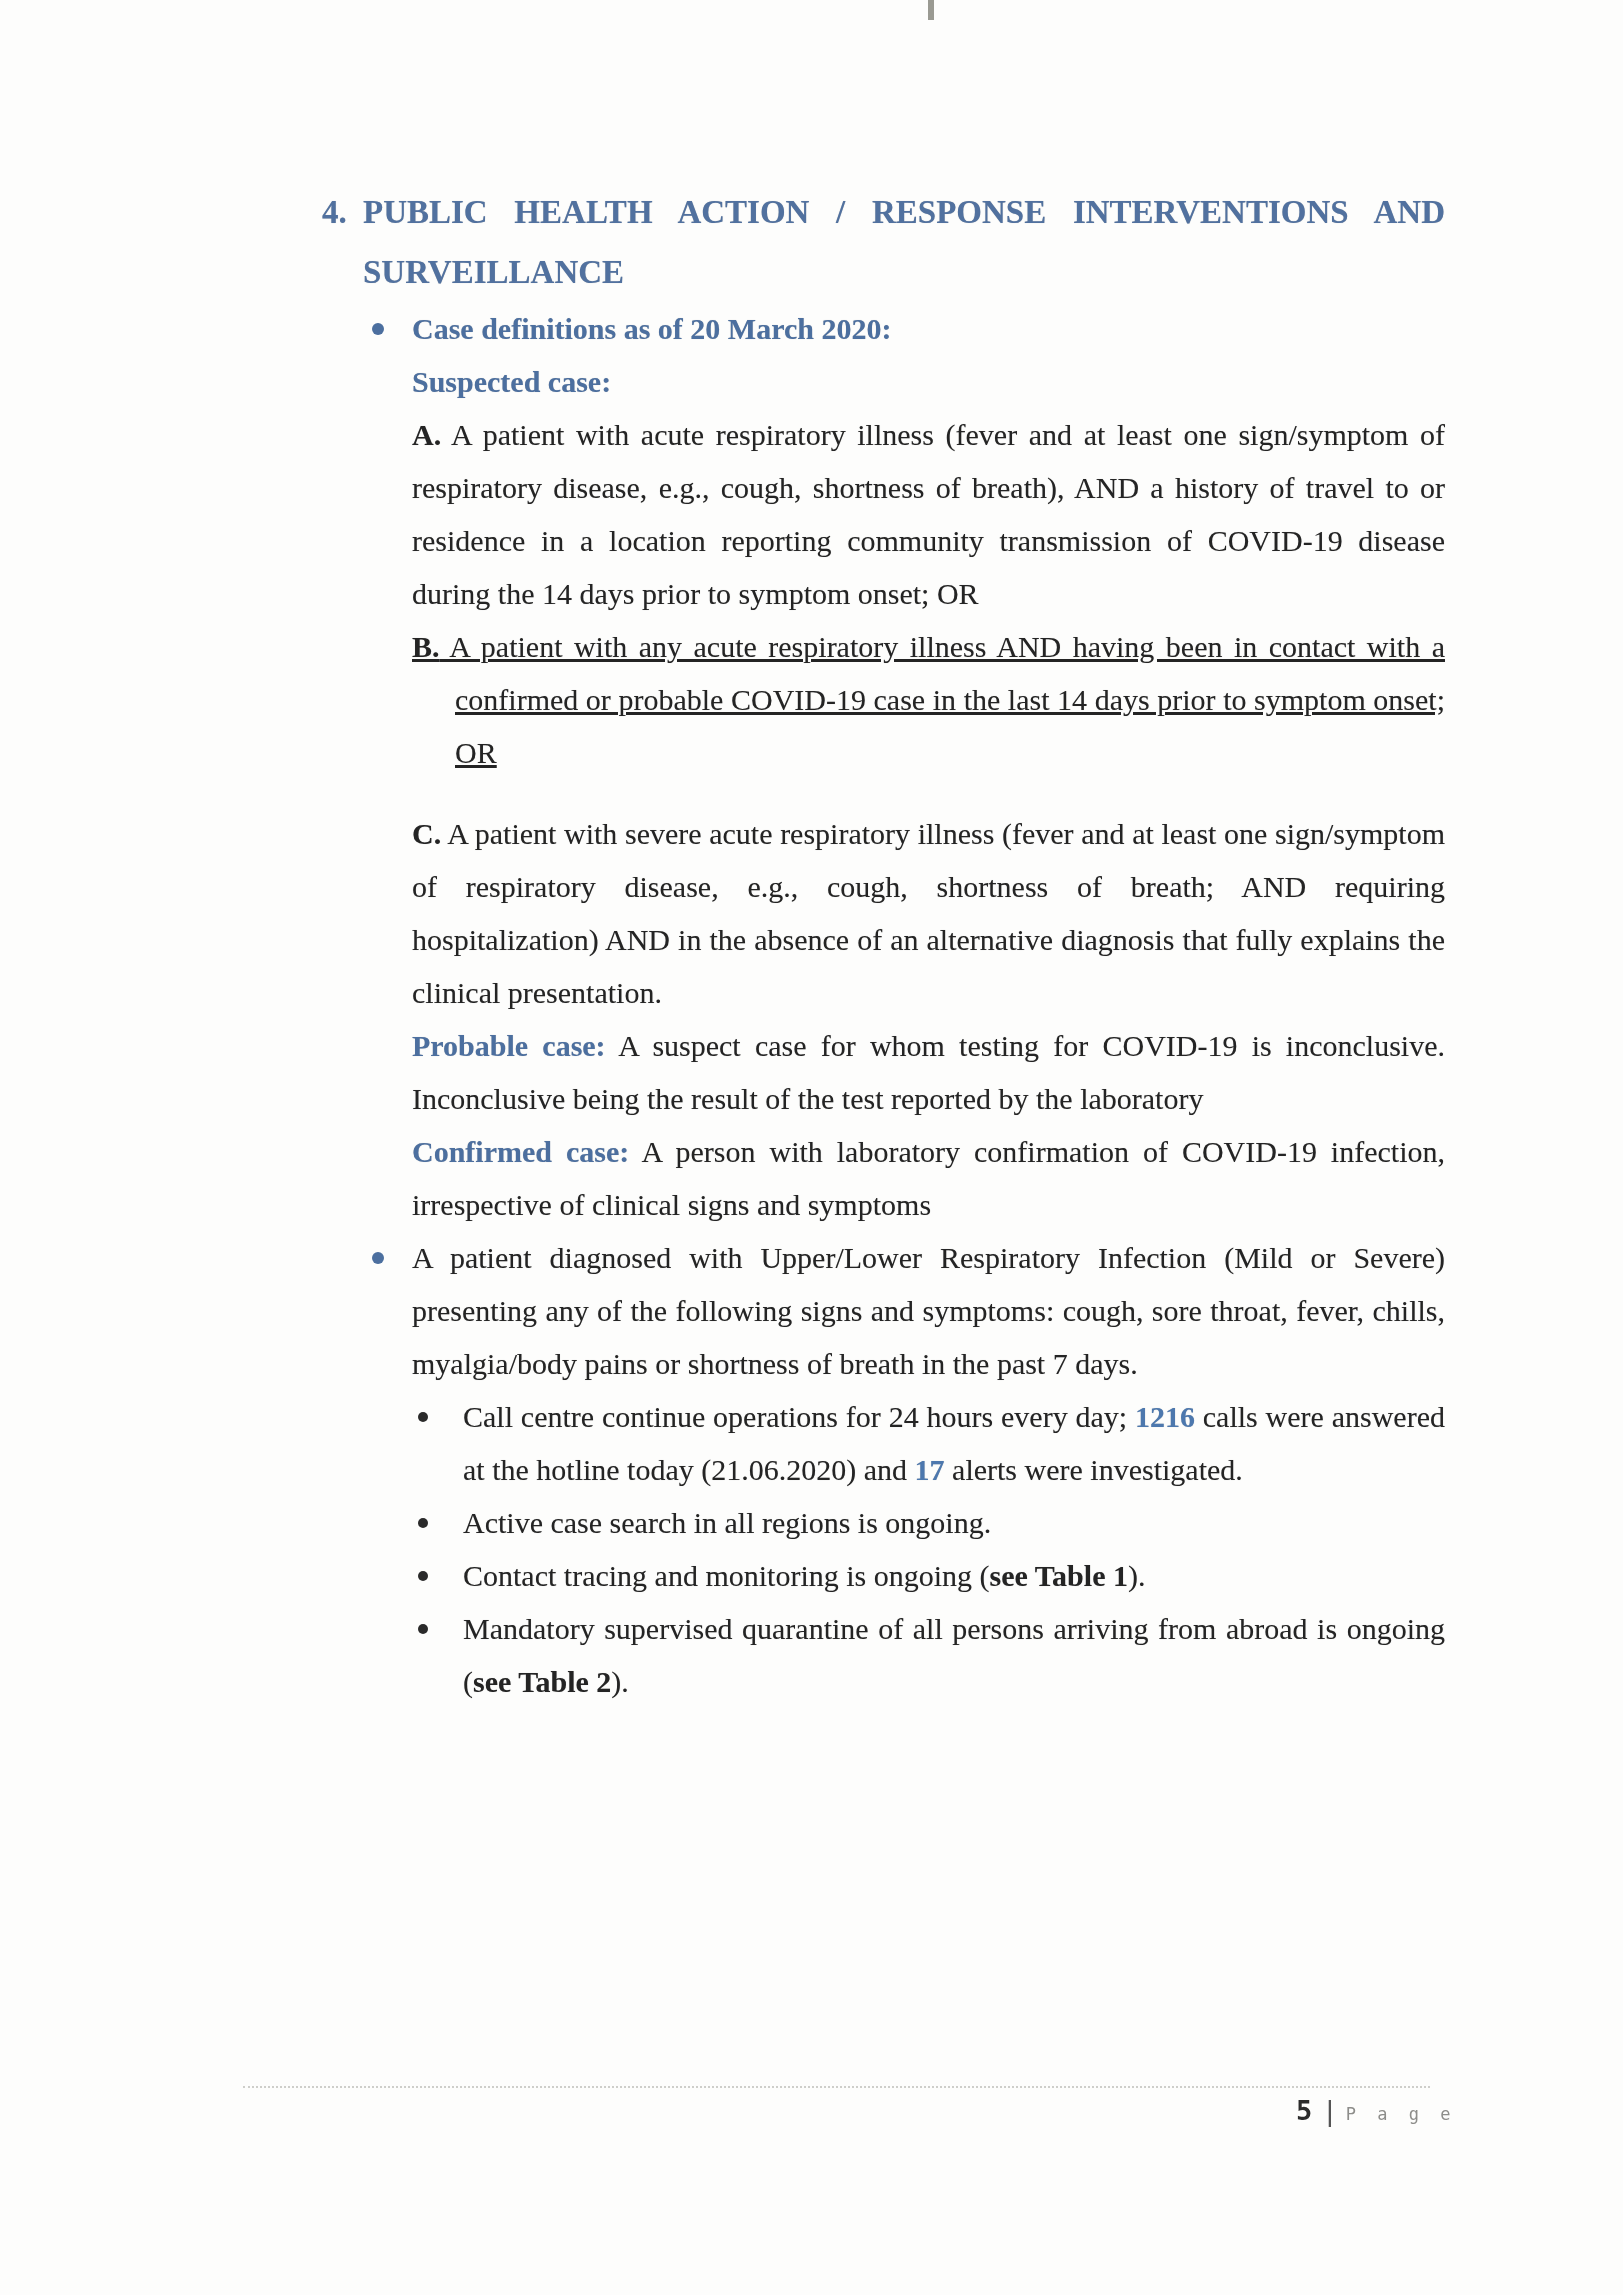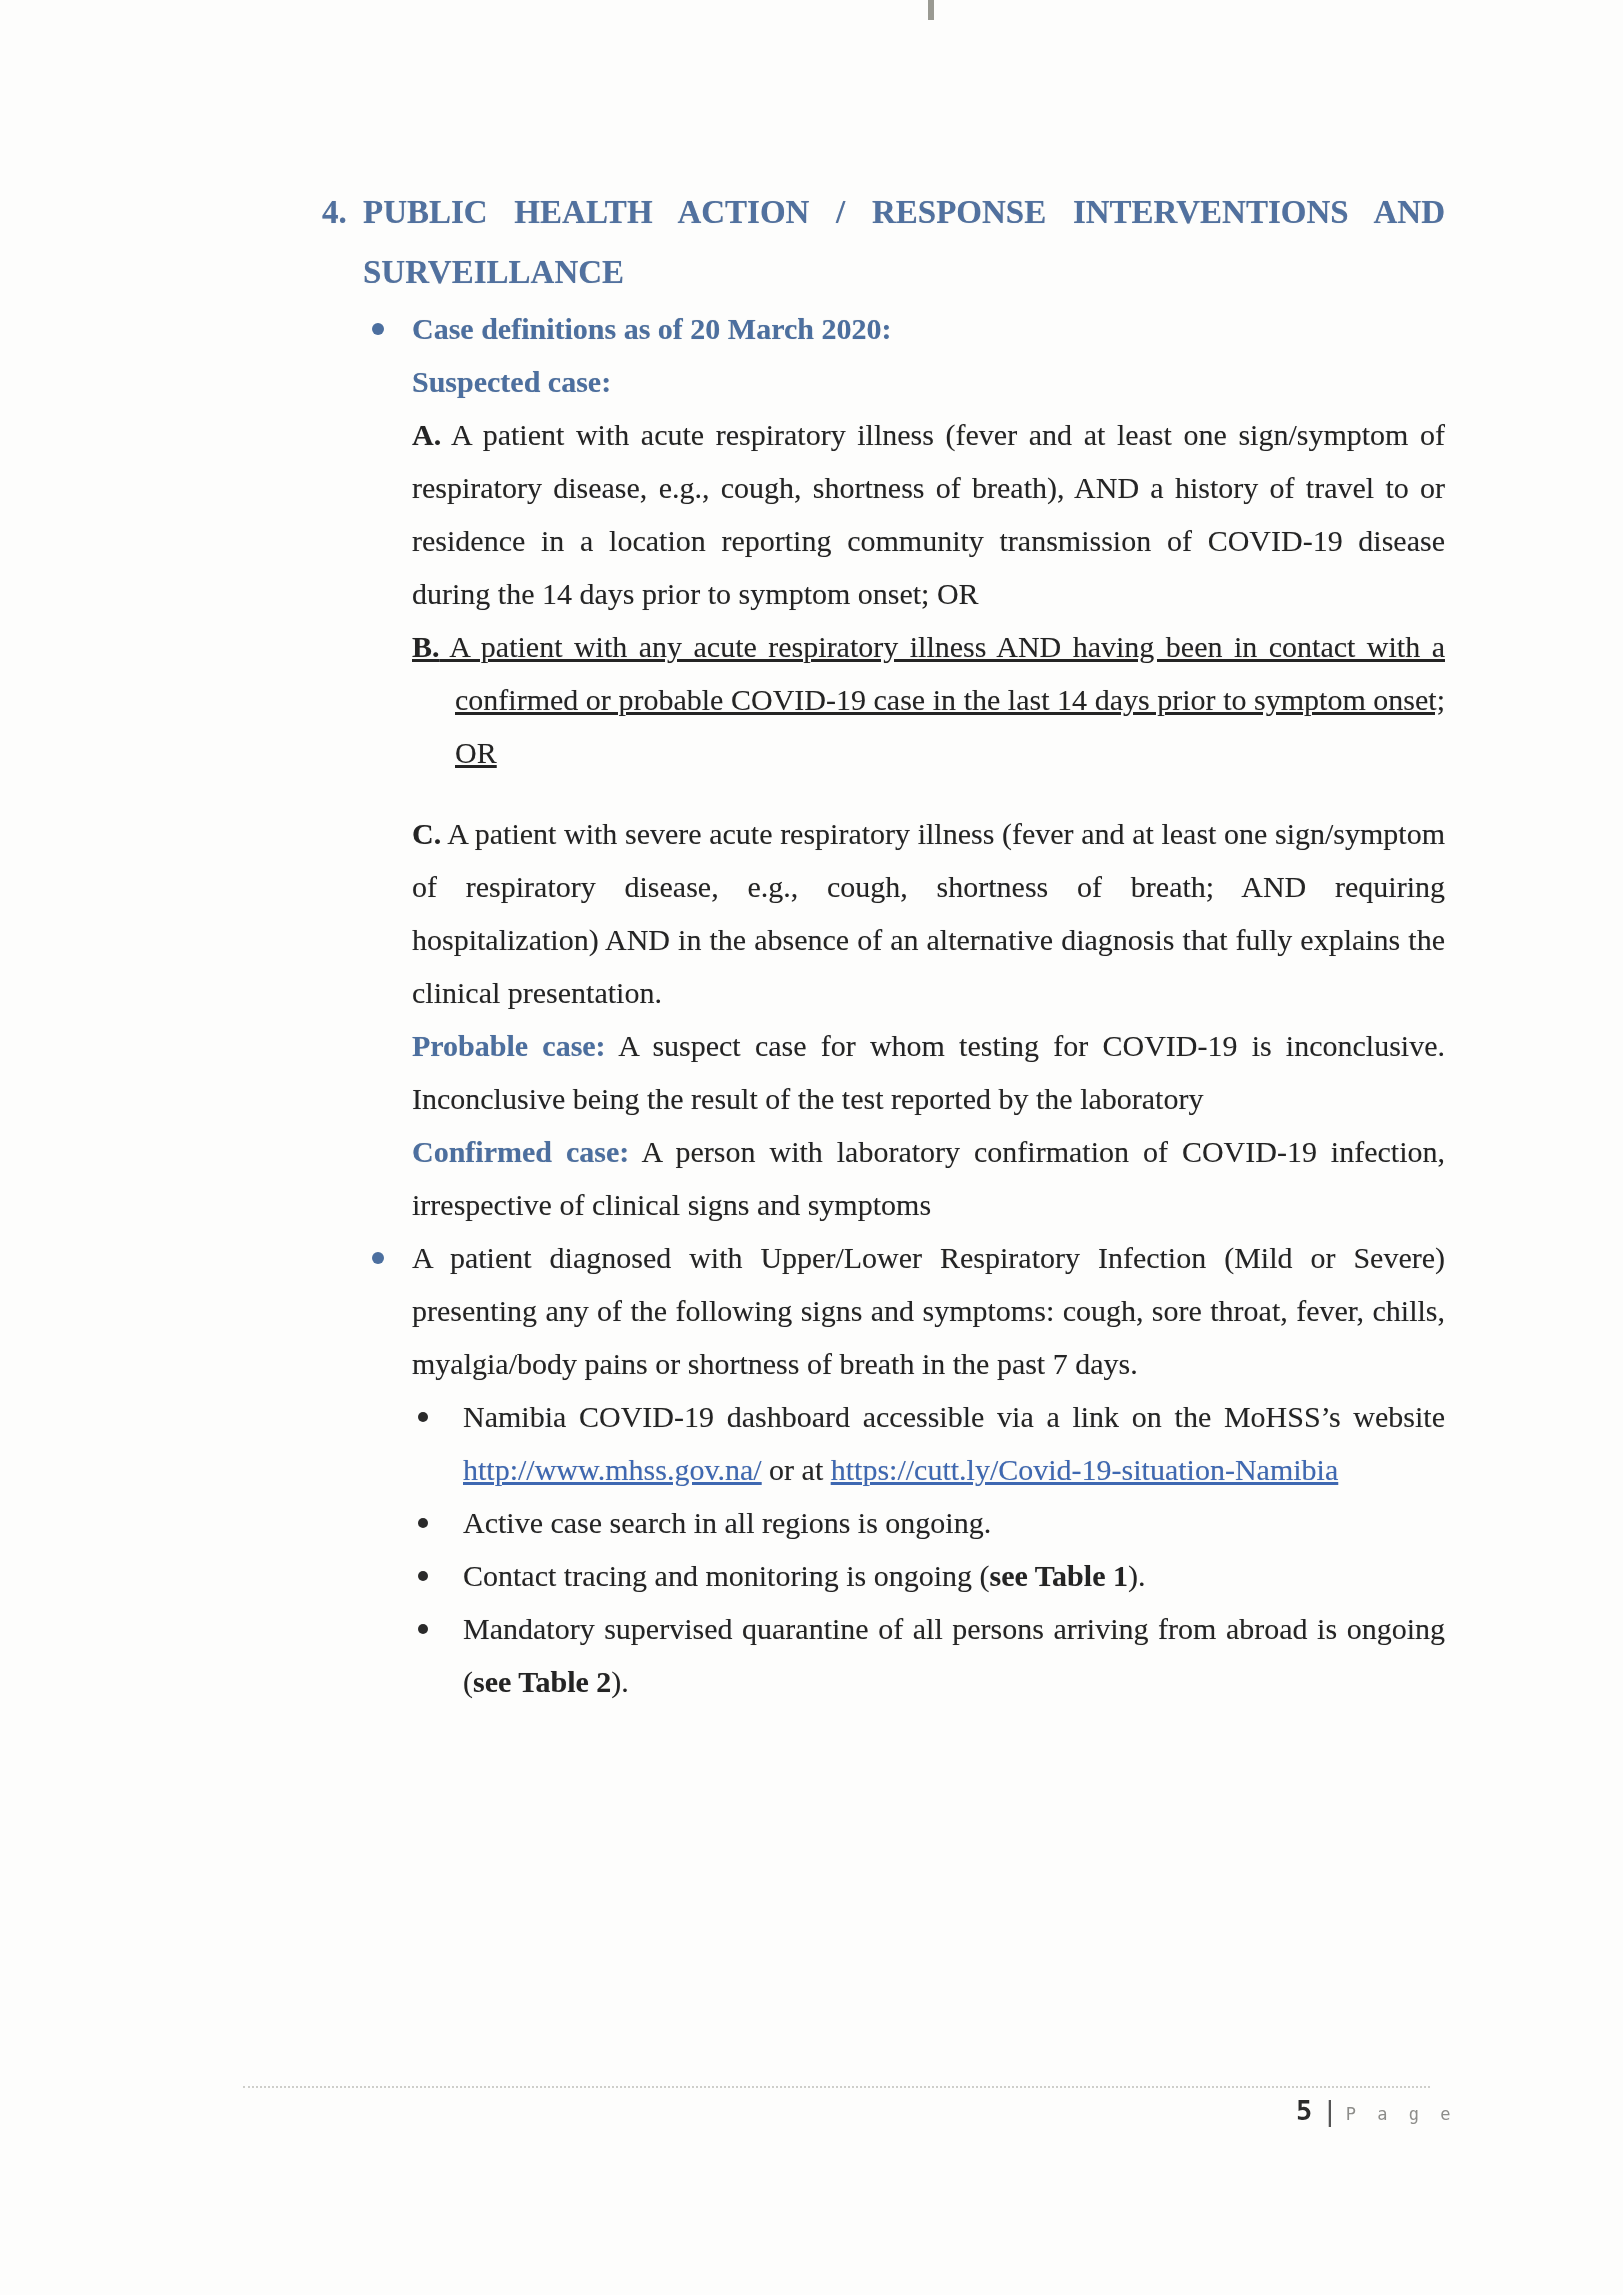--- a/index.html
+++ b/index.html
@@ -87,25 +87,25 @@
       <span class="dot dot-blue"></span>
     </div>
 
     <div class="indent1">
       <p>A patient diagnosed with Upper/Lower Respiratory Infection (Mild or Severe) presenting any of the following signs and symptoms: cough, sore throat, fever, chills, myalgia/body pains or shortness of breath in the past 7 days.</p>
     </div>
 
 
     <div class="indent1">
 
-
       <div class="li2">
         <span class="dot dot-black"></span>
-        <p><span>Namibia COVID-19 dashboard accessible via a link on the MoHSS’s website </span><a class="lnk">http://www.mhss.gov.na/</a><span>  or at </span><a class="lnk">https://cutt.ly/Covid-19-situation-Namibia</a></p>
+        <p><span>Call centre continue operations for 24 hours every day; </span><span class="stat">1216</span><span> calls were answered at the hotline today (21.06.2020) and </span><span class="stat">17</span><span> alerts were investigated.</span></p>
       </div>
+
 
       <div class="li2">
         <span class="dot dot-black"></span>
         <p>Active case search in all regions is ongoing.</p>
       </div>
 
       <div class="li2">
         <span class="dot dot-black"></span>
         <p><span>Contact tracing and monitoring is ongoing (</span><b>see Table 1</b><span>).</span></p>
       </div>

